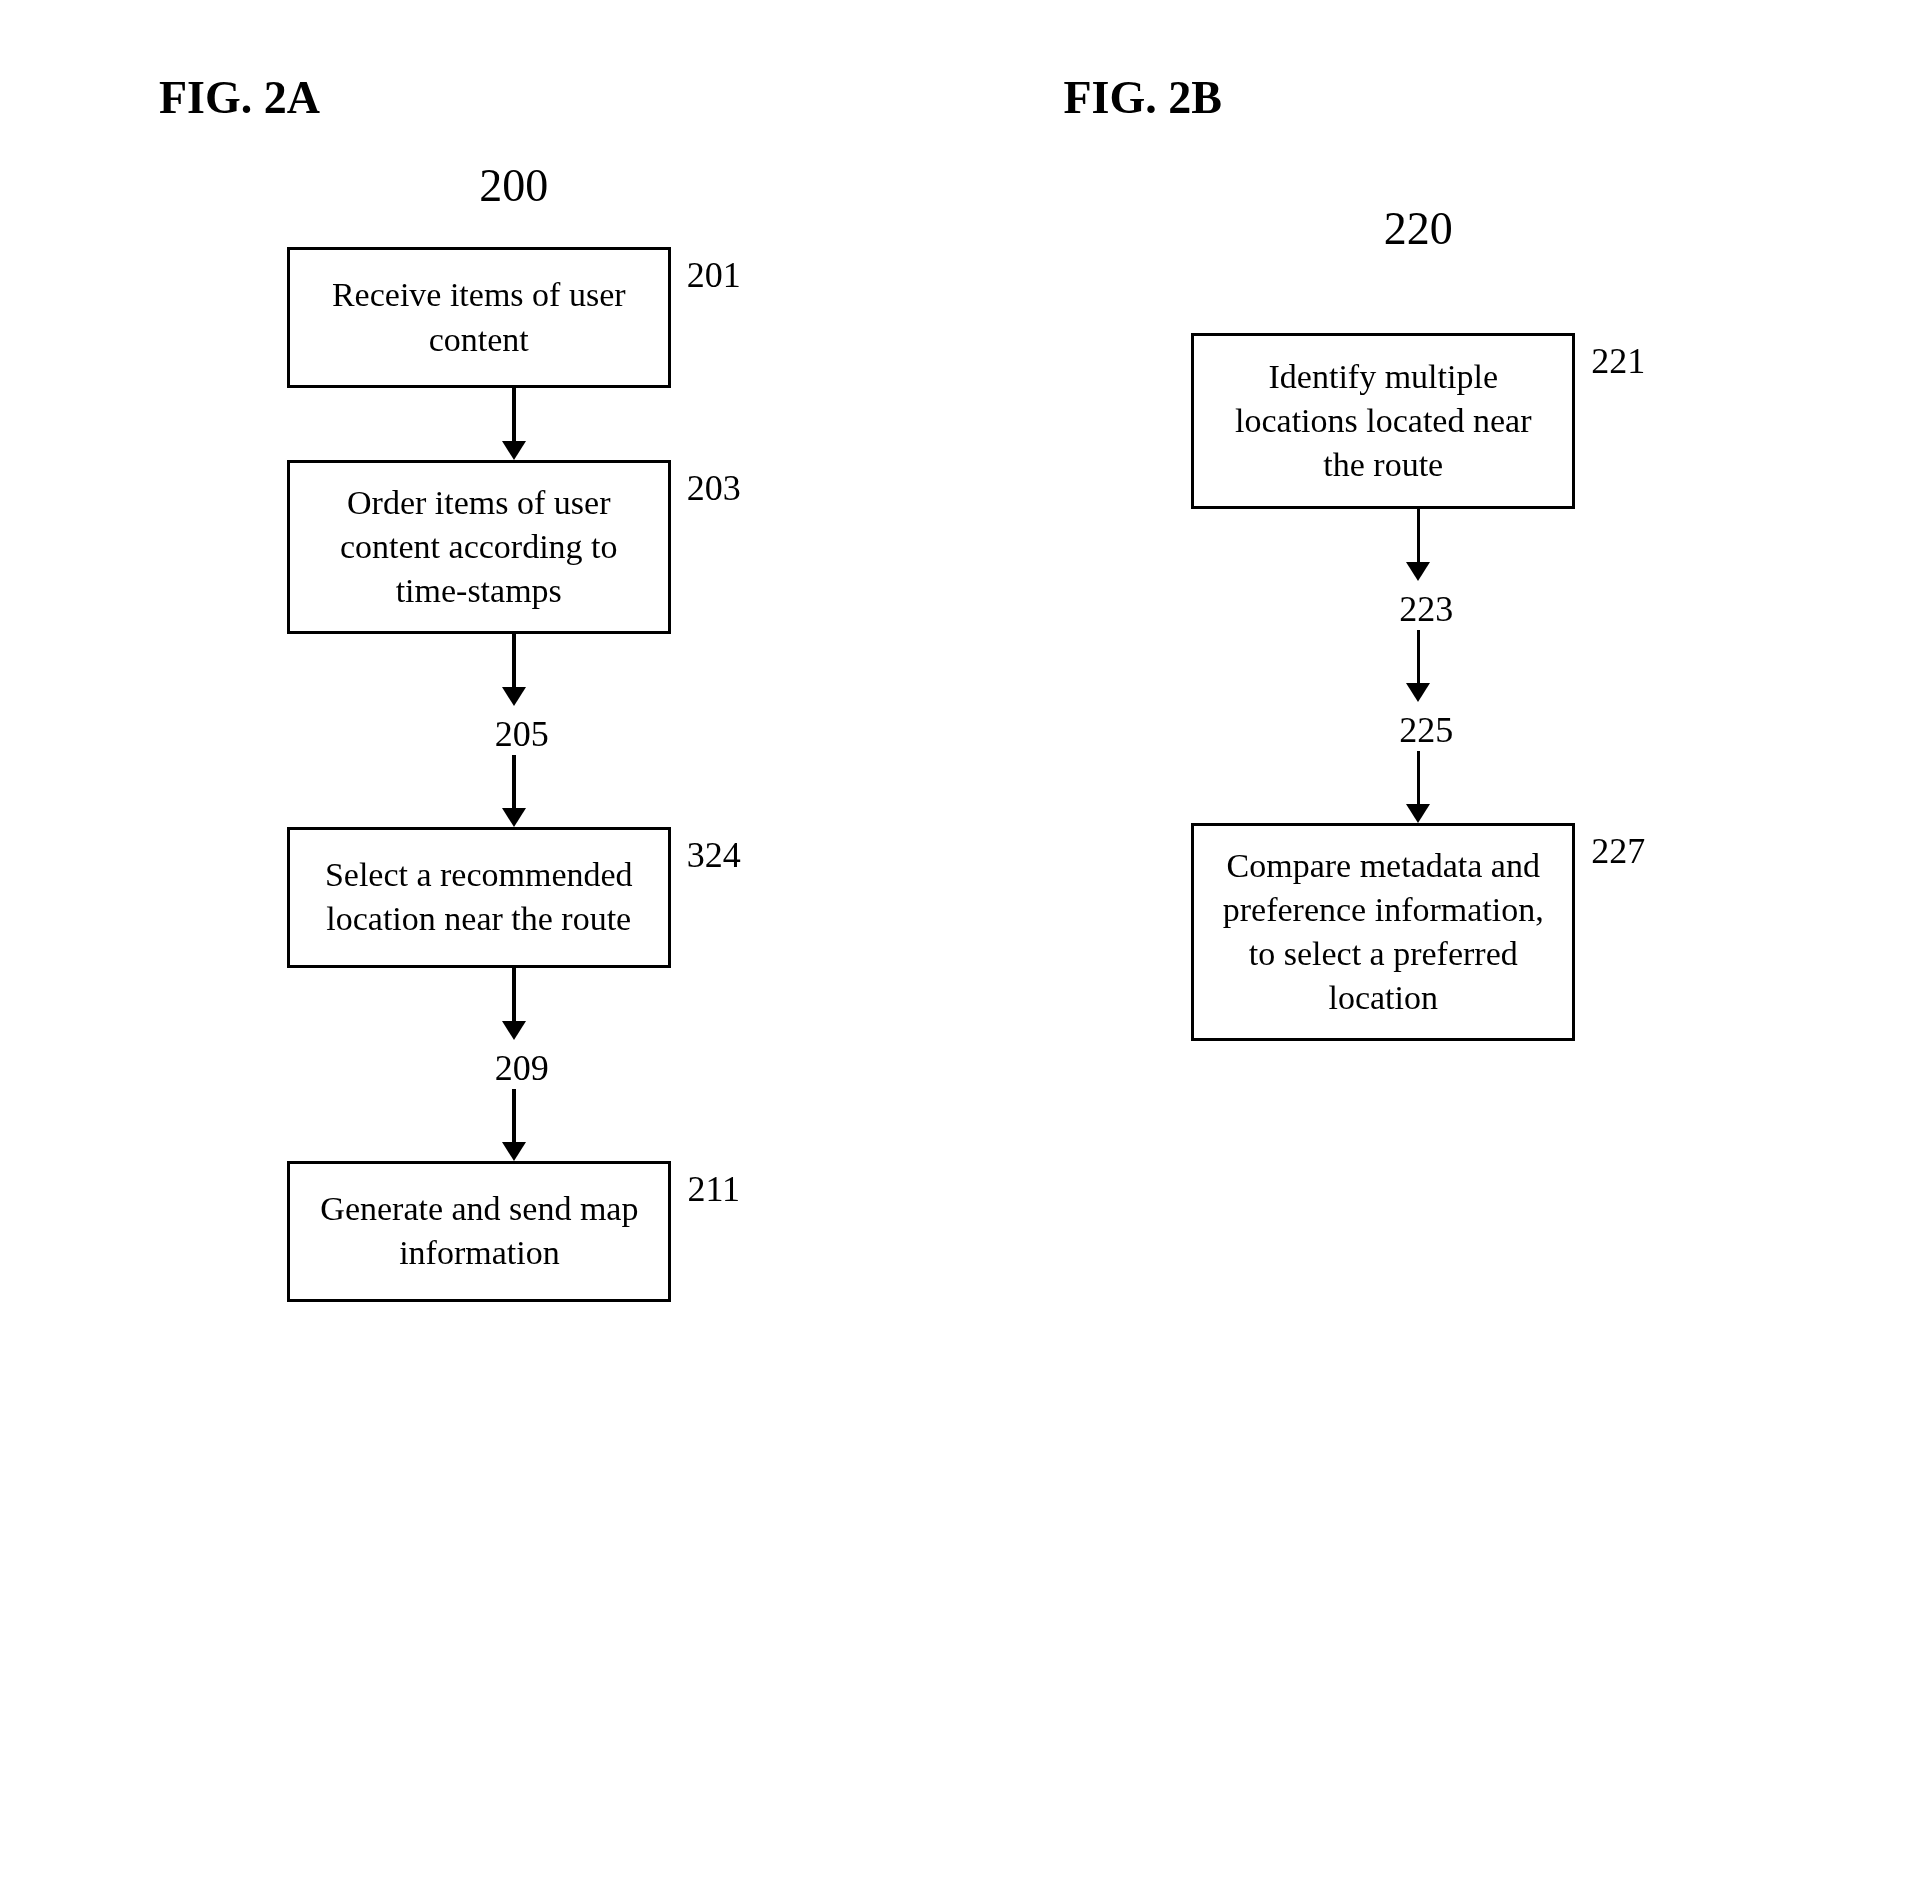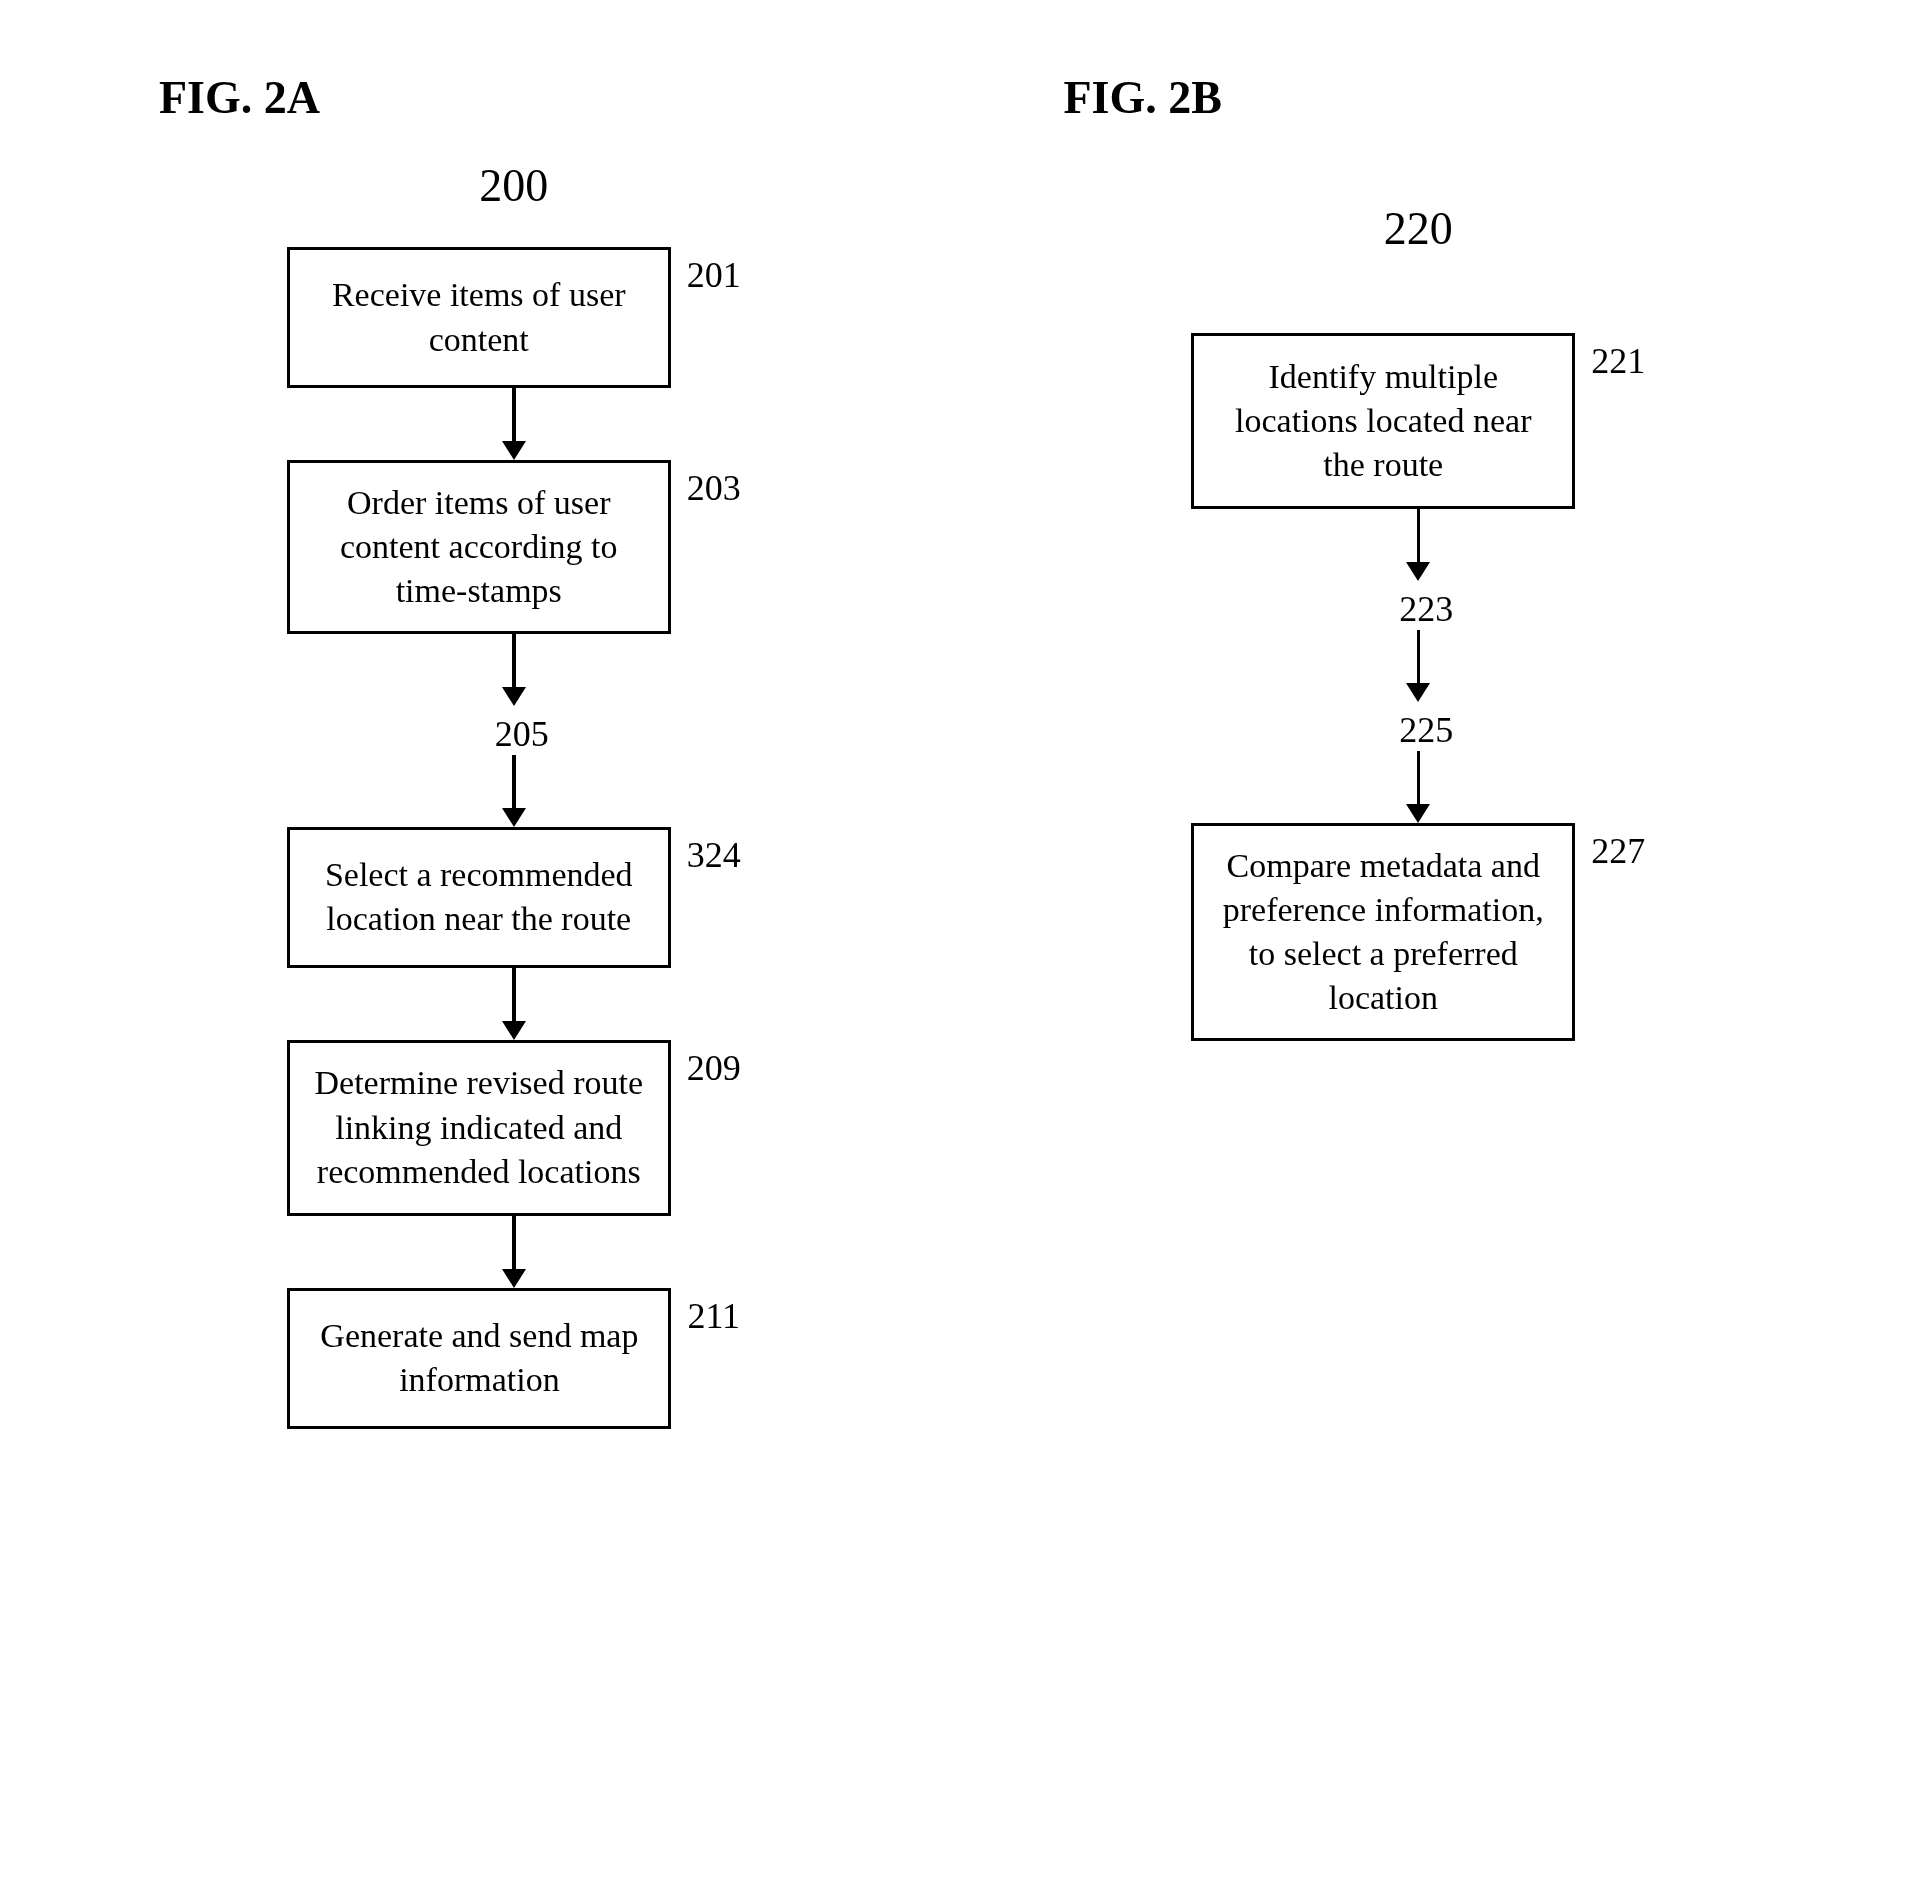--- a/index.html
+++ b/index.html
@@ -163,23 +163,20 @@
           </div>
           <div class="step-label">324</div>
         </div>
 
         <div class="arrow-wrapper">
           <div class="arrow-shaft"></div>
           <div class="arrow-head"></div>
         </div>
 
         <div class="step-row">
-          <div class="step-box" style="min-height:176px;">
-            <span>Determine revised route linking indicated and recommended locations</span>
-          </div>
           <div class="step-label">209</div>
         </div>
 
         <div class="arrow-wrapper">
           <div class="arrow-shaft"></div>
           <div class="arrow-head"></div>
         </div>
 
         <div class="step-row">
           <div class="step-box">

